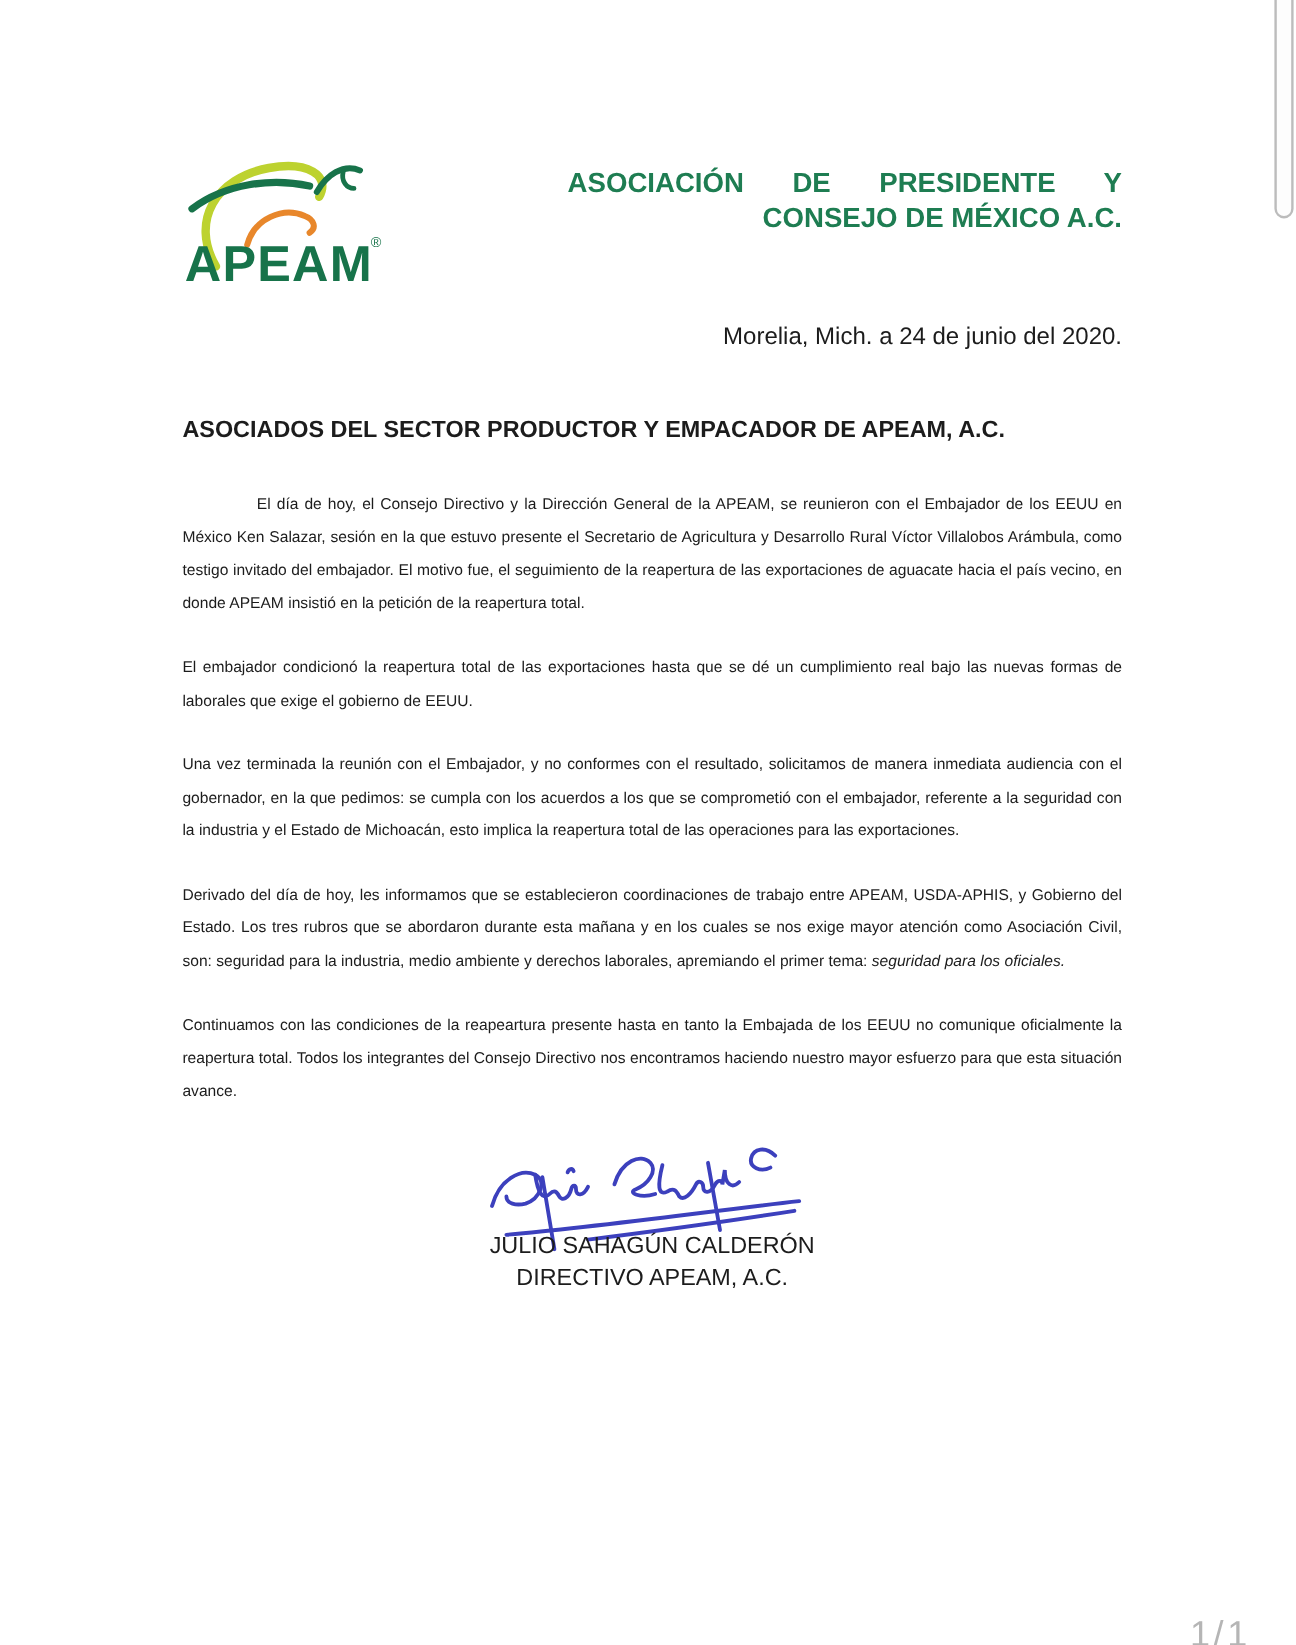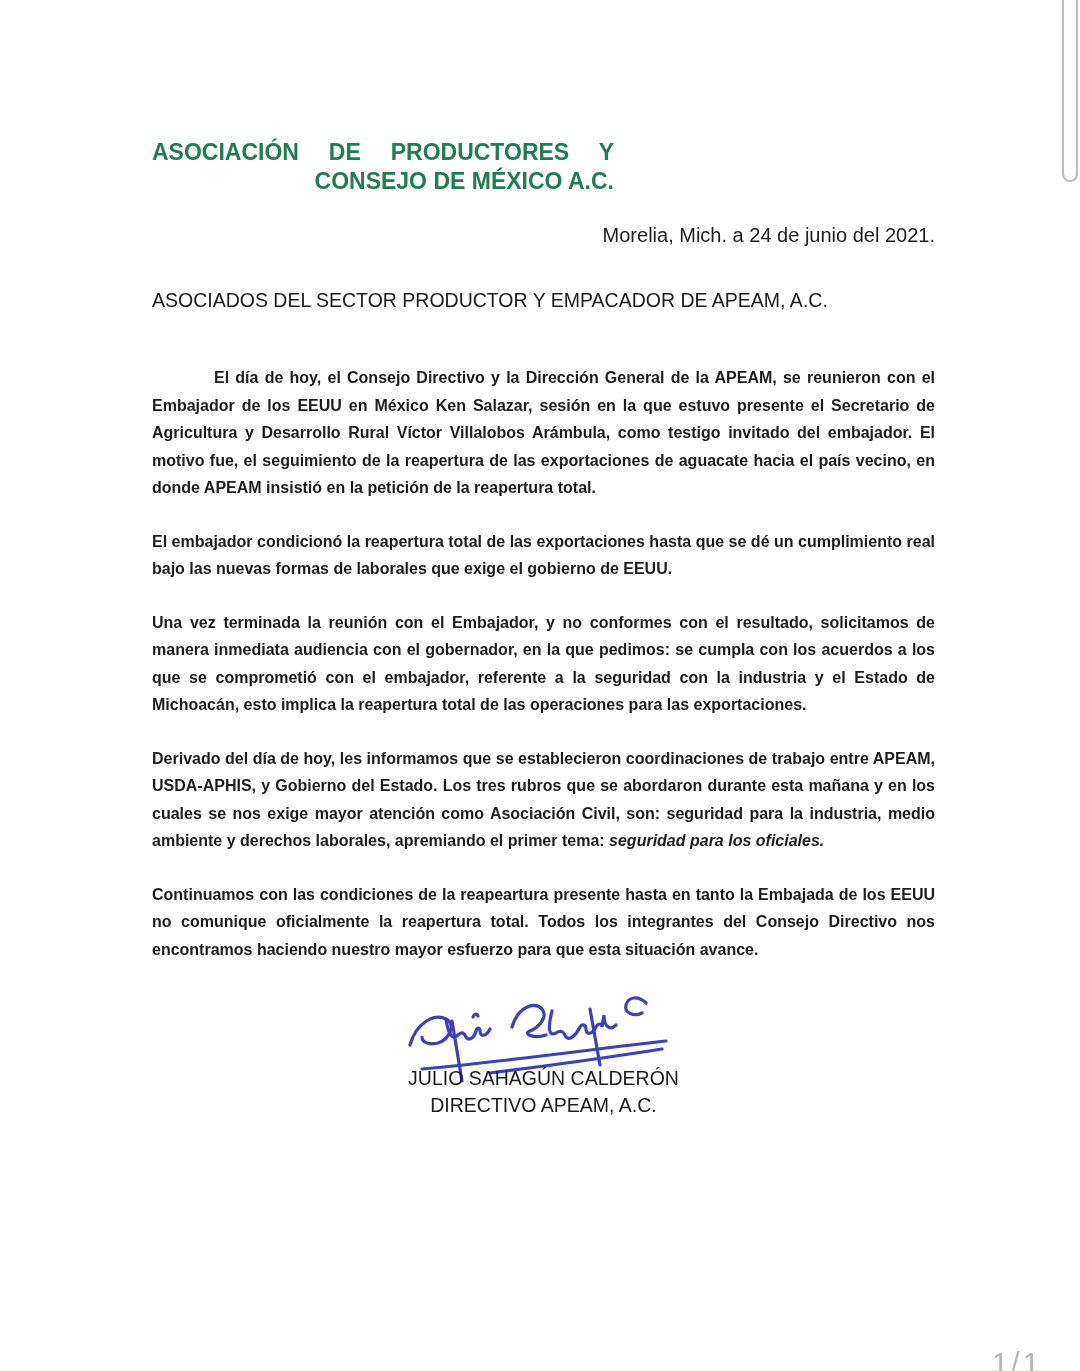--- a/index.html
+++ b/index.html
@@ -19,23 +19,23 @@
   .org-name{
     width:462px; margin-top:8px;
     font-size:23px; line-height:29px; font-weight:700;
     color:#1e7d52;
   }
   .org-line-justify{ text-align:justify; text-align-last:justify; }
   .org-line-right{ text-align:right; }
 
   .date-line{ margin-top:28px; text-align:right; font-size:20px; }
 
-  .addressee{ margin-top:40px; font-weight:400; font-size:19.5px; line-height:27px; }
+  .addressee{ margin-top:52px; font-weight:700; font-size:19.5px; line-height:27px; }
 
-  .body-copy{ margin-top:50px; font-size:16px; line-height:27.5px; text-align:justify;font-weight:bold; }
+  .body-copy{ margin-top:34px; font-size:13px; line-height:27.5px; text-align:justify; }
   .body-copy p{ margin:0 0 26px 0; }
   .p-first{ text-indent:62px; }
   .italic{ font-style:italic; }
 
   .closing-heading{ margin-top:18px; text-align:center; font-weight:700; font-size:20px; letter-spacing:0.3px; }
 
   .sig-block{ text-align:center; margin-top:20px; }
   .signature-svg{ display:block; margin:0 auto -24px auto; }
   .sig-name,.sig-title{ font-weight:400; font-size:19.5px; line-height:27px; text-align:center; }
 
@@ -52,28 +52,44 @@
   }
 </style>
 </head>
 <body>
 
 <div class="viewport">
 
   <div class="letter">
 
     <div class="header-row">
+      <div class="logo-box">
+        <svg width="172" height="112" viewBox="0 0 172 112" xmlns="http://www.w3.org/2000/svg">
+
+          <path d="M28,92 C6,54 28,18 72,10 C104,4 124,16 114,34" fill="none" stroke="#bdd22f" stroke-width="7" stroke-linecap="round"></path>
+
+          <path d="M8,44 C36,23 74,18 106,25" fill="none" stroke="#17734a" stroke-width="6" stroke-linecap="round"></path>
+
+          <path d="M112,30 C120,16 134,6 148,12" fill="none" stroke="#17734a" stroke-width="5" stroke-linecap="round"></path>
+          <path d="M134,13 C132,21 137,27 143,27" fill="none" stroke="#17734a" stroke-width="4" stroke-linecap="round"></path>
+
+          <path d="M54,74 C60,52 84,42 102,50 C110,53 112,60 106,64" fill="none" stroke="#e8872b" stroke-width="5" stroke-linecap="round"></path>
+
+          <text x="2" y="104" font-family="Liberation Sans, sans-serif" font-size="42" font-weight="bold" fill="#17734a" letter-spacing="1">APEAM</text>
+          <text x="157" y="76" font-family="Liberation Sans, sans-serif" font-size="12" fill="#17734a">®</text>
+        </svg>
+      </div>
 
       <div class="org-name">
-        <div class="org-line-justify">ASOCIACIÓN DE PRODUCTORES Y</div>
+        <div class="org-line-justify">ASOCIACIÓN DE PRESIDENTE Y</div>
         <div class="org-line-right">CONSEJO DE MÉXICO A.C.</div>
       </div>
     </div>
 
-    <div class="date-line">Morelia, Mich. a 24 de junio del 2021.</div>
+    <div class="date-line">Morelia, Mich. a 24 de junio del 2020.</div>
 
     <div class="addressee">
       <div>ASOCIADOS DEL SECTOR PRODUCTOR Y EMPACADOR DE APEAM, A.C.</div>
     </div>
 
     <div class="body-copy">
       <p class="p-first"><span>El día de hoy, el Consejo Directivo y la Dirección General de la APEAM, se reunieron con el Embajador de los EEUU en México Ken Salazar, sesión en la que estuvo presente el Secretario de Agricultura y Desarrollo Rural Víctor Villalobos Arámbula, como testigo invitado del embajador. El motivo fue, el seguimiento de la reapertura de las exportaciones de aguacate hacia el país vecino, en donde APEAM insistió en la petición de la reapertura total.</span></p>
       <p><span>El embajador condicionó la reapertura total de las exportaciones hasta que se dé un cumplimiento real bajo las nuevas formas de laborales que exige el gobierno de EEUU.</span></p>
       <p><span>Una vez terminada la reunión con el Embajador, y no conformes con el resultado, solicitamos de manera inmediata audiencia con el gobernador, en la que pedimos: se cumpla con los acuerdos a los que se comprometió con el embajador, referente a la seguridad con la industria y el Estado de Michoacán, esto implica la reapertura total de las operaciones para las exportaciones.</span></p>
       <p><span>Derivado del día de hoy, les informamos que se establecieron coordinaciones de trabajo entre APEAM, USDA-APHIS, y Gobierno del Estado. Los tres rubros que se abordaron durante esta mañana y en los cuales se nos exige mayor atención como Asociación Civil, son: seguridad para la industria, medio ambiente y derechos laborales, apremiando el primer tema: </span><span class="italic">seguridad para los oficiales.</span></p>

